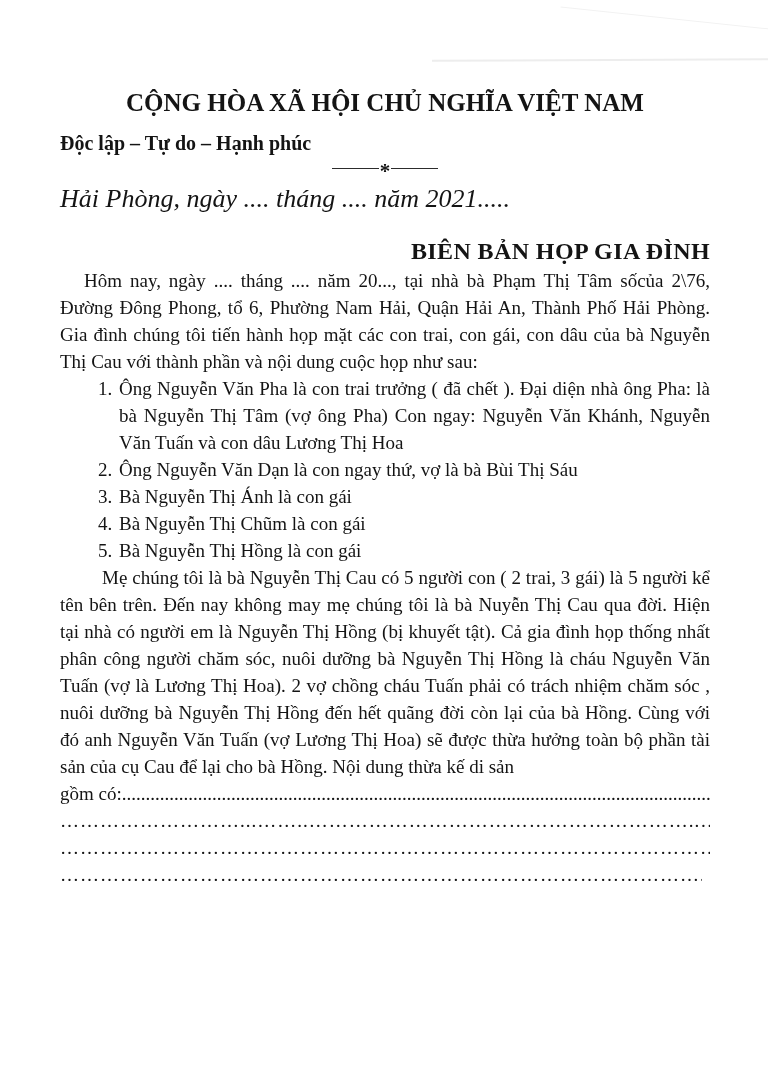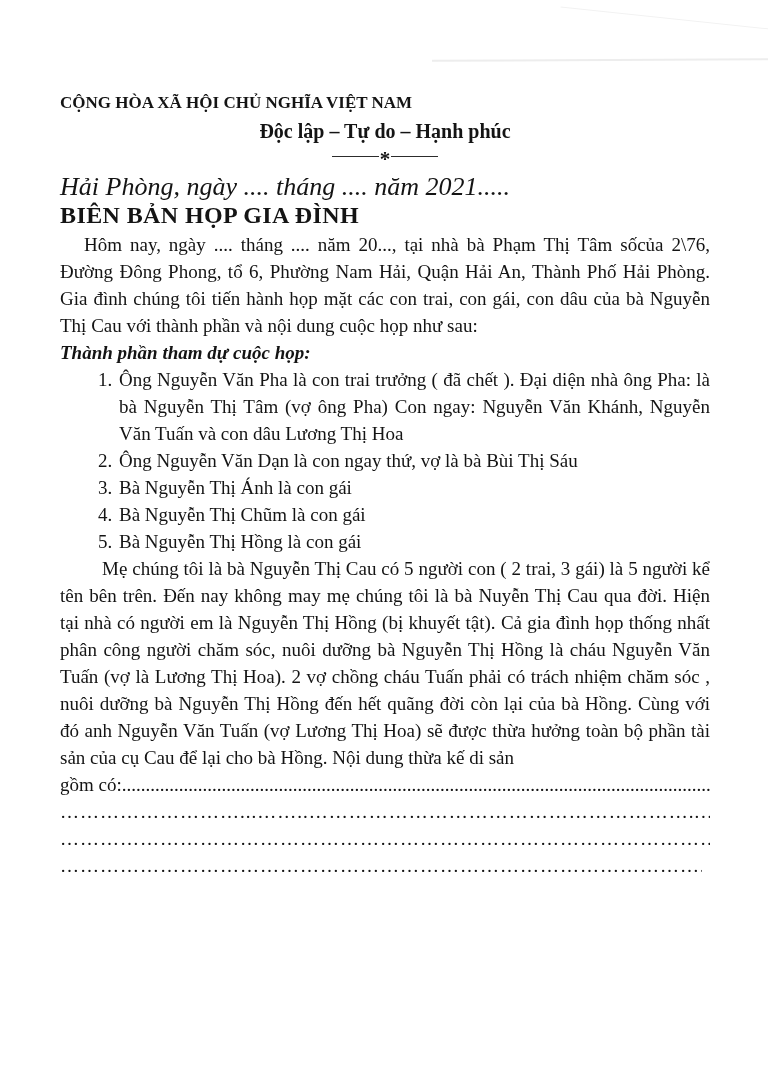--- a/index.html
+++ b/index.html
@@ -13,33 +13,33 @@
     overflow:hidden;
   }
   
   .artifact-1 { position:absolute; top:59px; left:432px; width:336px; height:2px;
                 background:#ededed; transform:rotate(-0.25deg); }
   .artifact-2 { position:absolute; top:18px; left:560px; width:220px; height:1px;
                 background:#f2f2f2; transform:rotate(6deg); }
 
   .doc { padding:90px 58px 0 60px; }
 
-  .nat-title   { font-weight:bold; font-size:17px; line-height:26px; }
-  .motto       { text-align:center; font-weight:bold; font-size:20px;  line-height:25px; margin-top:3px; }
+  .nat-title   { text-align:center; font-weight:bold; font-size:25px; line-height:26px; }
+  .motto       { text-align:left; font-weight:bold; font-size:20px;  line-height:25px; margin-top:15px; }
 
   .separator   { display:flex; justify-content:center; align-items:center; height:16px; margin-top:4px; }
   .separator .rule { width:47px; border-top:1.6px solid #2c2c2c; }
   .separator .star { font-size:21px; font-weight:bold; line-height:10px; padding:0 1px;
                      position:relative; top:3px; }
 
   .dateline    { text-align:left; font-style:italic; font-size:26px; line-height:26px;
                  margin-top:10px; padding-right:2px; }
 
-  .doc-title   { text-align:left; font-weight:bold; font-size:24px; line-height:30px;
-                 letter-spacing:0.4px; }
+  .doc-title   { text-align:right; font-weight:bold; font-size:24px; line-height:30px;
+                 margin-top:24px; letter-spacing:0.4px; }
 
   .body        { margin-top:1px; font-size:19px; line-height:27px; text-align:justify; }
   .body p      { margin:0; }
 
   .opening     { text-indent:24px; }
   .subhead     { margin-left:28px; font-weight:bold; font-style:italic; }
 
   ol.participants { margin:0; padding-left:57px; }
   ol.participants li { text-align:justify; padding-left:2px; }
 
@@ -71,21 +71,20 @@
     </div>
 
     <div class="dateline">Hải Phòng,  ngày .... tháng .... năm 2021.....</div>
 
     <div class="doc-title">BIÊN BẢN HỌP GIA ĐÌNH</div>
 
     <div class="body">
 
       <p class="opening">Hôm nay, ngày .... tháng .... năm 20..., tại nhà bà Phạm Thị Tâm sốcủa 2\76, Đường Đông Phong, tổ 6, Phường Nam Hải, Quận Hải An, Thành Phố Hải Phòng. Gia đình chúng tôi tiến hành họp mặt các con trai, con gái, con dâu của bà Nguyễn Thị Cau với thành phần và nội dung cuộc họp như sau:</p>
 
-      <p class="subhead">Thành phần tham dự cuộc họp:</p>
 
       <ol class="participants">
         <li>Ông Nguyễn Văn Pha là con trai trưởng ( đã chết ). Đại diện nhà ông Pha: là bà Nguyễn Thị Tâm (vợ ông Pha) Con ngay: Nguyễn Văn Khánh, Nguyễn Văn Tuấn và con dâu Lương Thị Hoa</li>
         <li>Ông Nguyễn Văn Dạn là con ngay thứ, vợ là bà Bùi Thị Sáu</li>
         <li>Bà Nguyễn Thị Ánh là con gái</li>
         <li>Bà Nguyễn Thị Chũm là con gái</li>
         <li>Bà Nguyễn Thị Hồng là con gái</li>
       </ol>
 
 

